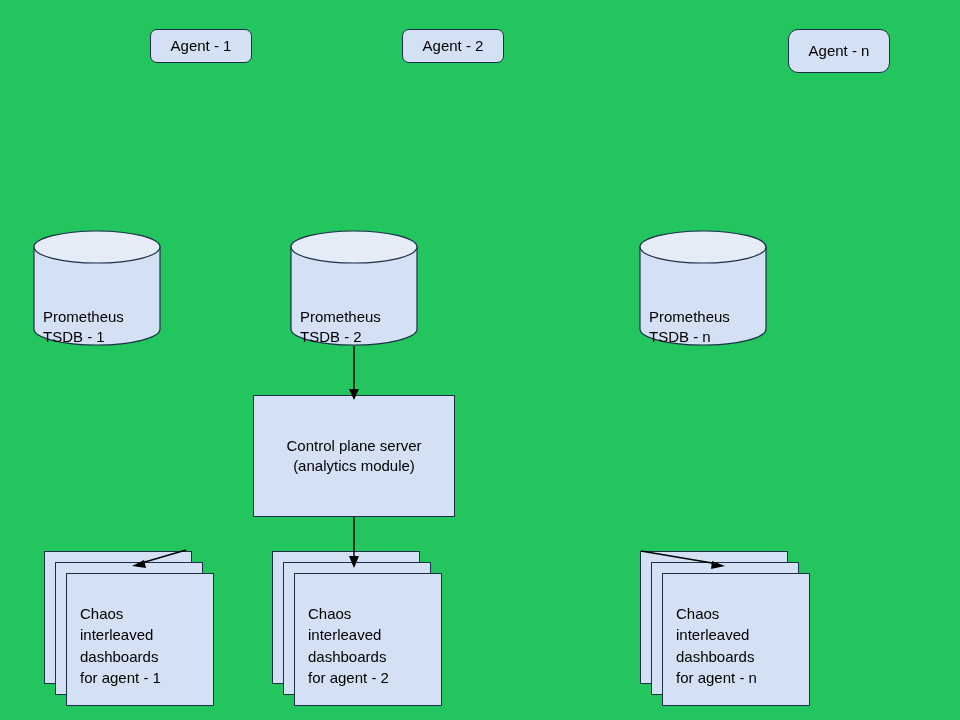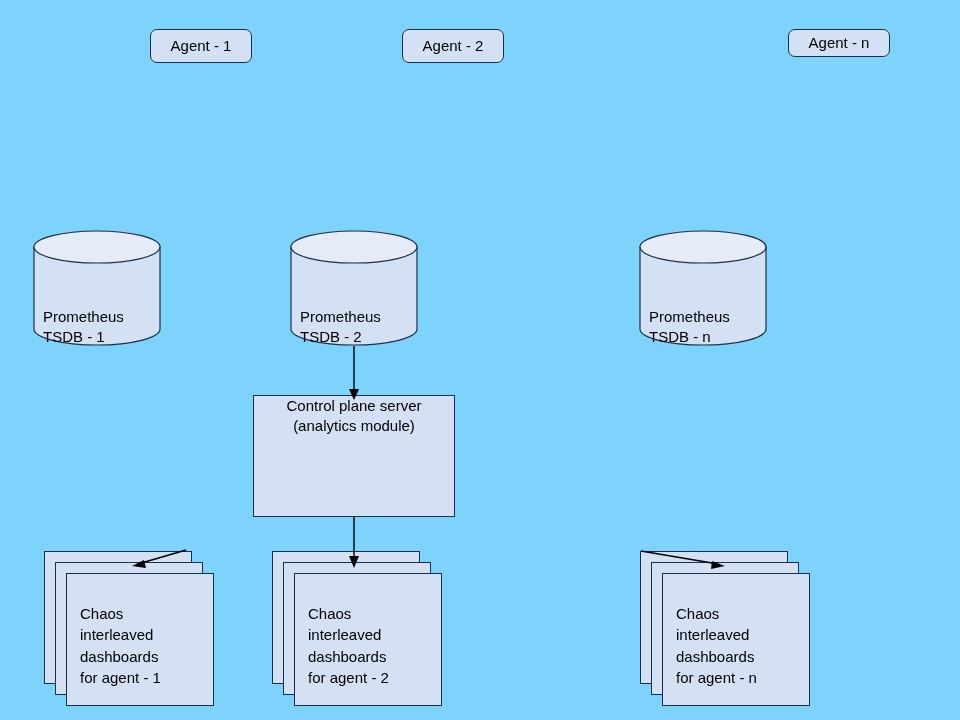--- a/index.html
+++ b/index.html
@@ -5,21 +5,21 @@
 <style>
   html, body {
     margin: 0;
     padding: 0;
     background: #000000;
   }
   #canvas {
     position: relative;
     width: 960px;
     height: 720px;
-    background: #7dd3fc;
+    background: #22c55e;
     overflow: hidden;
     font-family: "Liberation Sans", sans-serif;
   }
 
   
   .agent-box {
     position: absolute;
     box-sizing: border-box;
     background: #d4e1f4;
     border: 1px solid #1c2f4a;
@@ -57,20 +57,21 @@
     margin-top: 32px;
   }
 
   
   .plain-box {
     position: absolute;
     box-sizing: border-box;
     background: #d4e1f4;
     border: 1px solid #1c2f4a;
     display: flex;
+    align-items: center;
     justify-content: center;
     text-align: center;
     color: #000000;
     font-size: 15px;
     line-height: 1.35;
     white-space: pre-line;
   }
 
   
   .stack {
@@ -130,21 +131,21 @@
 <div id="canvas">
 
   <div class="agent-box" style="left:150px; top:29px; width:102px; height:34px;">
     <span>Agent - 1</span>
   </div>
 
   <div class="agent-box" style="left:402px; top:29px; width:102px; height:34px;">
     <span>Agent - 2</span>
   </div>
 
-  <div class="agent-box" style="left:788px; top:29px; width:102px; height:28px;">
+  <div class="agent-box" style="left:788px; top:29px; width:102px; height:44px;border-radius:10px;">
     <span>Agent - n</span>
   </div>
 
   <div class="cyl" style="left:33px; top:230px; width:128px; height:116px;">
     <svg width="128" height="116" viewBox="0 0 128 116">
       <path d="M1,17 L1,99 A63,16 0 0 0 127,99 L127,17 Z" fill="#d4e1f4" stroke="#1c2f4a" stroke-width="1.2"></path>
       <ellipse cx="64" cy="17" rx="63" ry="16" fill="#e5ecf8" stroke="#1c2f4a" stroke-width="1.2"></ellipse>
     </svg>
     <div class="cyl-label" style="top:45px;">Prometheus
 TSDB - 1</div>

